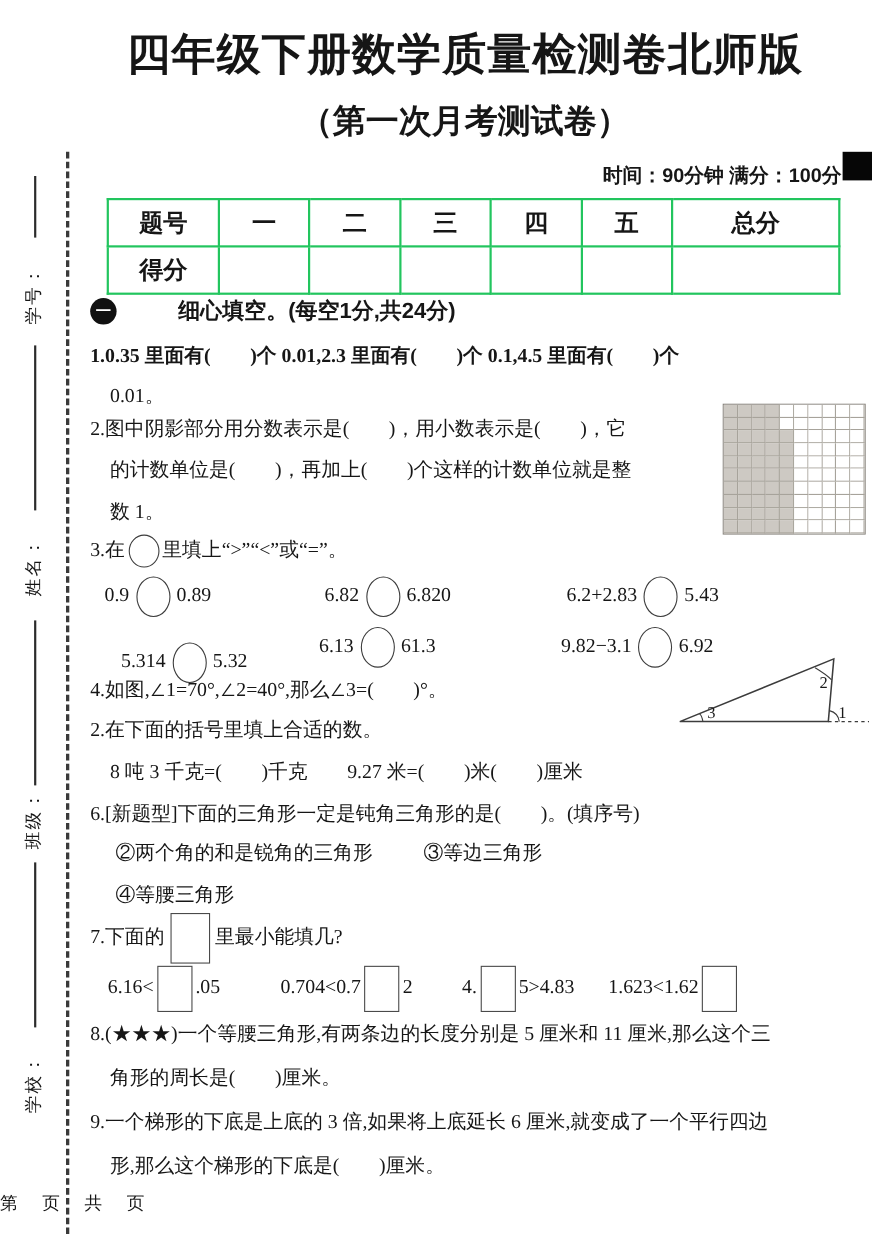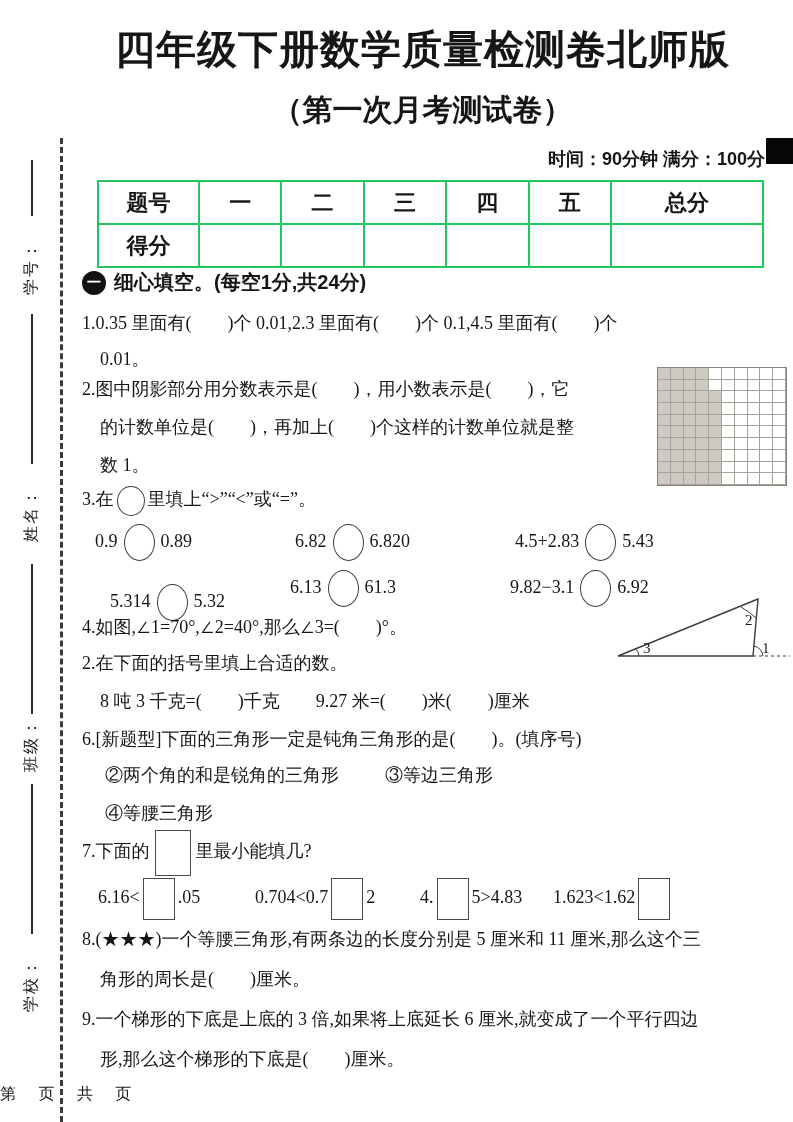--- a/index.html
+++ b/index.html
@@ -25,21 +25,21 @@
   table.score{position:absolute;left:97px;top:180px;width:667px;border-collapse:collapse;}
   table.score td{border:2px solid #22c55e;height:39px;text-align:center;
                  font-weight:bold;font-size:22px;font-family:"Liberation Serif",serif;}
   td.c-label{width:97px;}
 
   
   .sec{position:absolute;left:82px;top:269px;display:flex;align-items:center;}
   .badge{width:24px;height:24px;border-radius:50%;background:#111;color:#fff;
          display:inline-flex;align-items:center;justify-content:center;
          font-size:14px;font-weight:bold;margin-right:8px;font-family:"Liberation Sans",sans-serif;}
-  .sec-title{font-family:"Liberation Sans",sans-serif;font-weight:bold;font-size:20px;}
+  .sec-title{font-family:"Liberation Sans",sans-serif;font-weight:bold;font-size:20px;margin-left:48px;}
 
   
   .qline{position:absolute;left:82px;font-size:18px;line-height:26px;white-space:pre-wrap;}
   .cont{left:100px;}
 
   
   #q2grid{position:absolute;left:657px;top:367px;width:128px;height:117px;
           display:grid;grid-template-columns:repeat(10,1fr);grid-template-rows:repeat(10,1fr);
           border:1px solid #88847d;}
   .gcell{border-right:1px solid #a7a39b;border-bottom:1px solid #a7a39b;background:#fff;}
@@ -107,21 +107,21 @@
       <td></td>
     </tr>
   </tbody>
     </table>
 
   <div class="sec">
     <span class="badge">一</span>
     <span class="sec-title">细心填空。(每空1分,共24分)</span>
   </div>
 
-  <div class="qline" style="top:310px;">1.0.35 里面有(        )个 0.01,2.3 里面有(        )个 0.1,4.5 里面有(        )个</div>
+  <div class="qline" style="top:310px;font-weight:bold;">1.0.35 里面有(        )个 0.01,2.3 里面有(        )个 0.1,4.5 里面有(        )个</div>
   <div class="qline cont" style="top:346px;">0.01。</div>
 
   <div class="qline" style="top:376px;width:565px;">2.图中阴影部分用分数表示是(        )，用小数表示是(        )，它</div>
   <div class="qline cont" style="top:414px;width:548px;">的计数单位是(        )，再加上(        )个这样的计数单位就是整</div>
   <div class="qline cont" style="top:452px;">数 1。</div>
   <div id="q2grid">
       <div class="gcell shaded"></div>
       <div class="gcell shaded"></div>
       <div class="gcell shaded"></div>
       <div class="gcell shaded"></div>
@@ -220,21 +220,21 @@
       <div class="gcell"></div>
       <div class="gcell"></div>
       <div class="gcell"></div>
       <div class="gcell"></div>
     </div>
 
   <div class="qline" style="top:486px;"><span>3.在</span><span class="small-circle"></span><span>里填上“&gt;”“&lt;”或“=”。</span></div>
 
   <div class="cmp-item qline" style="top:524px;left:95px;"><span>0.9</span><span class="cmp-circle"></span><span>0.89</span></div>
   <div class="cmp-item qline" style="top:524px;left:295px;"><span>6.82</span><span class="cmp-circle"></span><span>6.820</span></div>
-  <div class="cmp-item qline" style="top:524px;left:515px;"><span>4.5+2.83</span><span class="cmp-circle"></span><span>5.43</span></div>
+  <div class="cmp-item qline" style="top:524px;left:515px;"><span>6.2+2.83</span><span class="cmp-circle"></span><span>5.43</span></div>
   <div class="cmp-item qline" style="top:584px;left:90px;margin-left:20px;"><span>5.314</span><span class="cmp-circle"></span><span>5.32</span></div>
   <div class="cmp-item qline" style="top:570px;left:290px;"><span>6.13</span><span class="cmp-circle"></span><span>61.3</span></div>
   <div class="cmp-item qline" style="top:570px;left:510px;"><span>9.82−3.1</span><span class="cmp-circle"></span><span>6.92</span></div>
 
   <div class="qline" style="top:614px;">4.如图,∠1=70°,∠2=40°,那么∠3=(        )°。</div>
   <svg class="tri-fig" width="180" height="72" viewBox="0 0 180 72">
     <polygon points="146,5 6,62 141,62" fill="none" stroke="#3c3c3c" stroke-width="1.4"></polygon>
     <line x1="141" y1="62" x2="178" y2="62" stroke="#3c3c3c" stroke-width="1.2" stroke-dasharray="3,3"></line>
     <path d="M 27 62 Q 26 56 24 55" fill="none" stroke="#3c3c3c" stroke-width="1"></path>
     <path d="M 151 62 Q 150 54 142 52" fill="none" stroke="#3c3c3c" stroke-width="1"></path>

